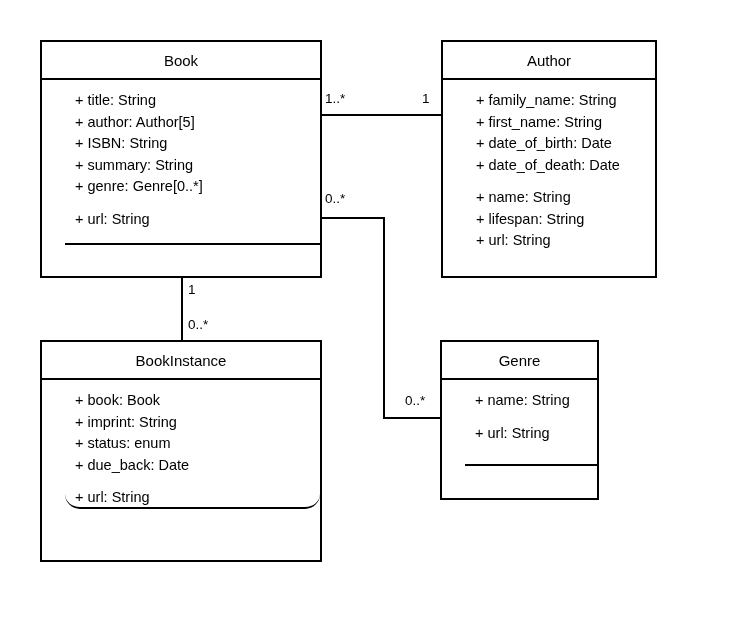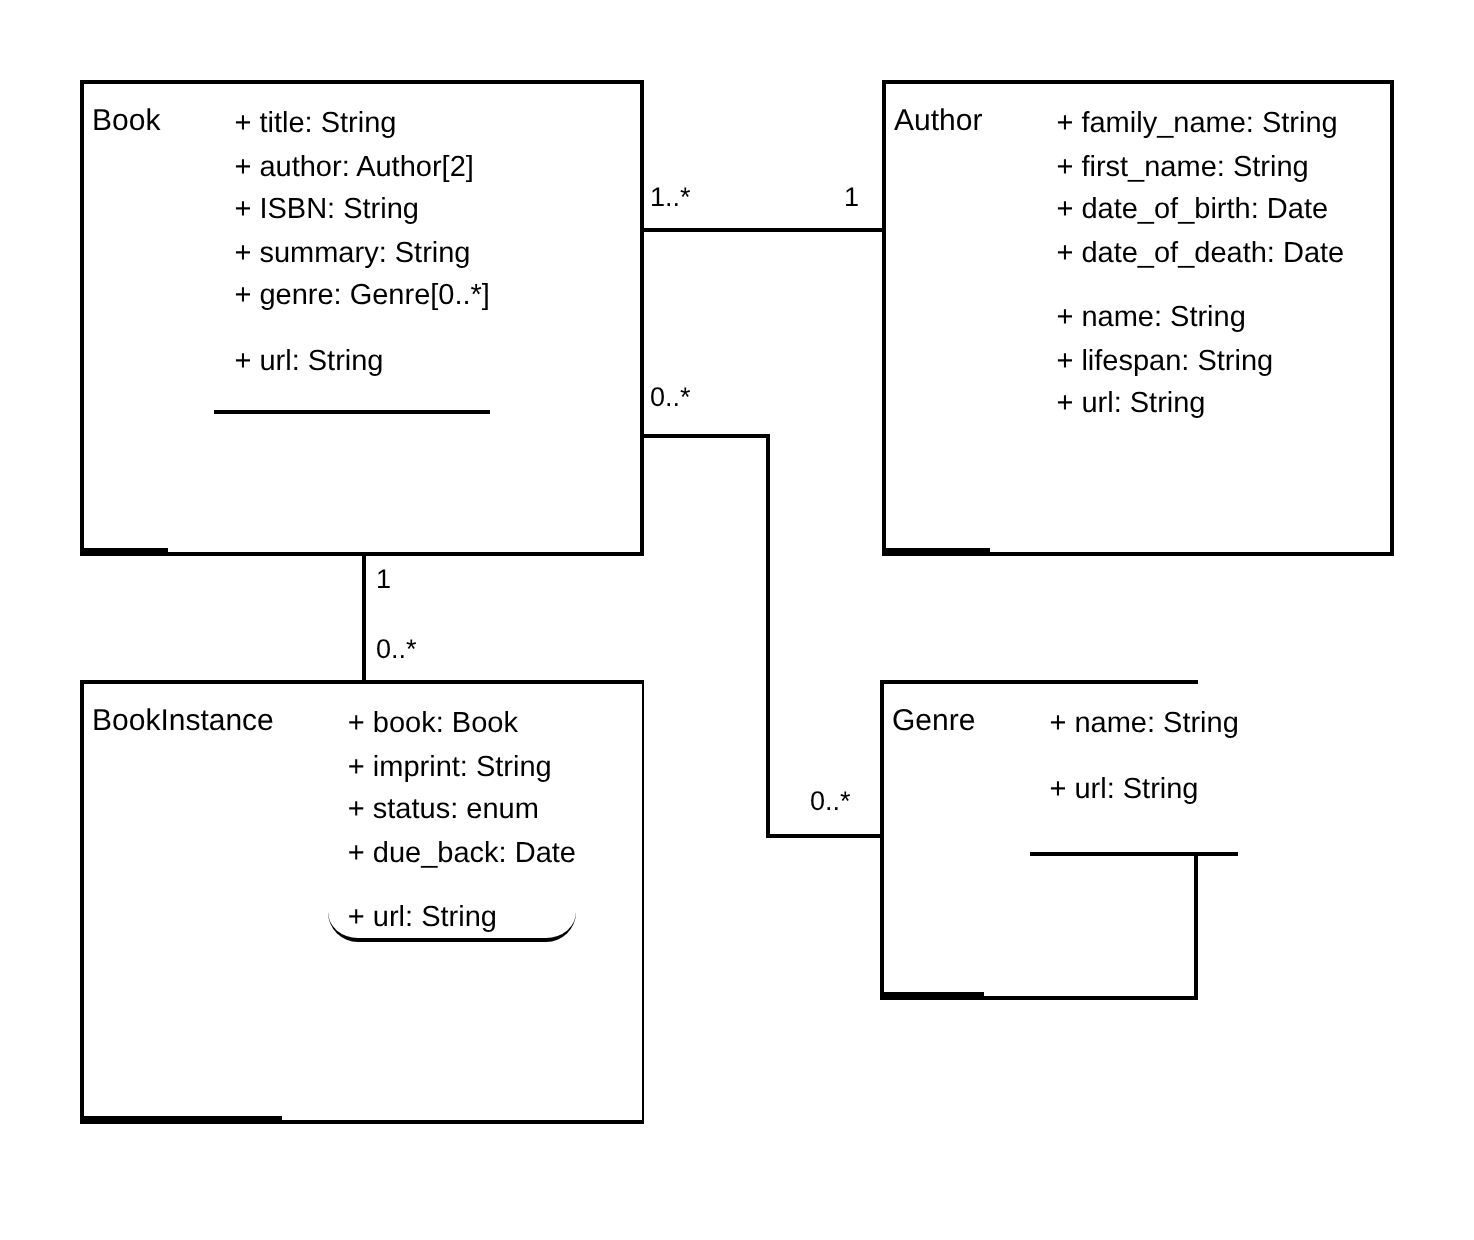--- a/index.html
+++ b/index.html
@@ -19,21 +19,21 @@
     background: #ffffff;
     overflow: hidden;
   }
   
   .uml-class {
     position: absolute;
     box-sizing: border-box;
     border: 2px solid #000000;
     background: #ffffff;
     display: flex;
-    flex-direction: row;
+    flex-direction: column;
     z-index: 3;
   }
   .uml-class-name {
     box-sizing: border-box;
     text-align: center;
     font-size: 15px;
     line-height: 1;
     padding: 11px 4px 10px 4px;
     border-bottom: 2px solid #000000;
     background: #ffffff;
@@ -91,31 +91,31 @@
   <div class="edge-label" style="left:405px; top:394px;">0..*</div>
 
   <div class="edge-seg" style="left:181px; top:277px; width:2px; height:63px;"></div>
   <div class="edge-label" style="left:188px; top:283px;">1</div>
   <div class="edge-label" style="left:188px; top:318px;">0..*</div>
 
   <div class="uml-class" style="left:40px; top:40px; width:282px; height:238px;">
     <div class="uml-class-name">Book</div>
     <div class="uml-compartment attributes" style="height:165px;">
       <div class="uml-attr">+ title: String</div>
-      <div class="uml-attr">+ author: Author[2]</div>
+      <div class="uml-attr">+ author: Author[5]</div>
       <div class="uml-attr">+ ISBN: String</div>
       <div class="uml-attr">+ summary: String</div>
       <div class="uml-attr">+ genre: Genre[0..*]</div>
       <div class="uml-attr spacer"></div>
       <div class="uml-attr">+ url: String</div>
     </div>
     <div class="uml-compartment operations"></div>
   </div>
 
-  <div class="uml-class" style="left:441px; top:40px; width:256px; height:238px;">
+  <div class="uml-class" style="left:441px; top:40px; width:216px; height:238px;">
     <div class="uml-class-name">Author</div>
     <div class="uml-compartment operations">
       <div class="uml-attr">+ family_name: String</div>
       <div class="uml-attr">+ first_name: String</div>
       <div class="uml-attr">+ date_of_birth: Date</div>
       <div class="uml-attr">+ date_of_death: Date</div>
       <div class="uml-attr spacer"></div>
       <div class="uml-attr">+ name: String</div>
       <div class="uml-attr">+ lifespan: String</div>
       <div class="uml-attr">+ url: String</div>

